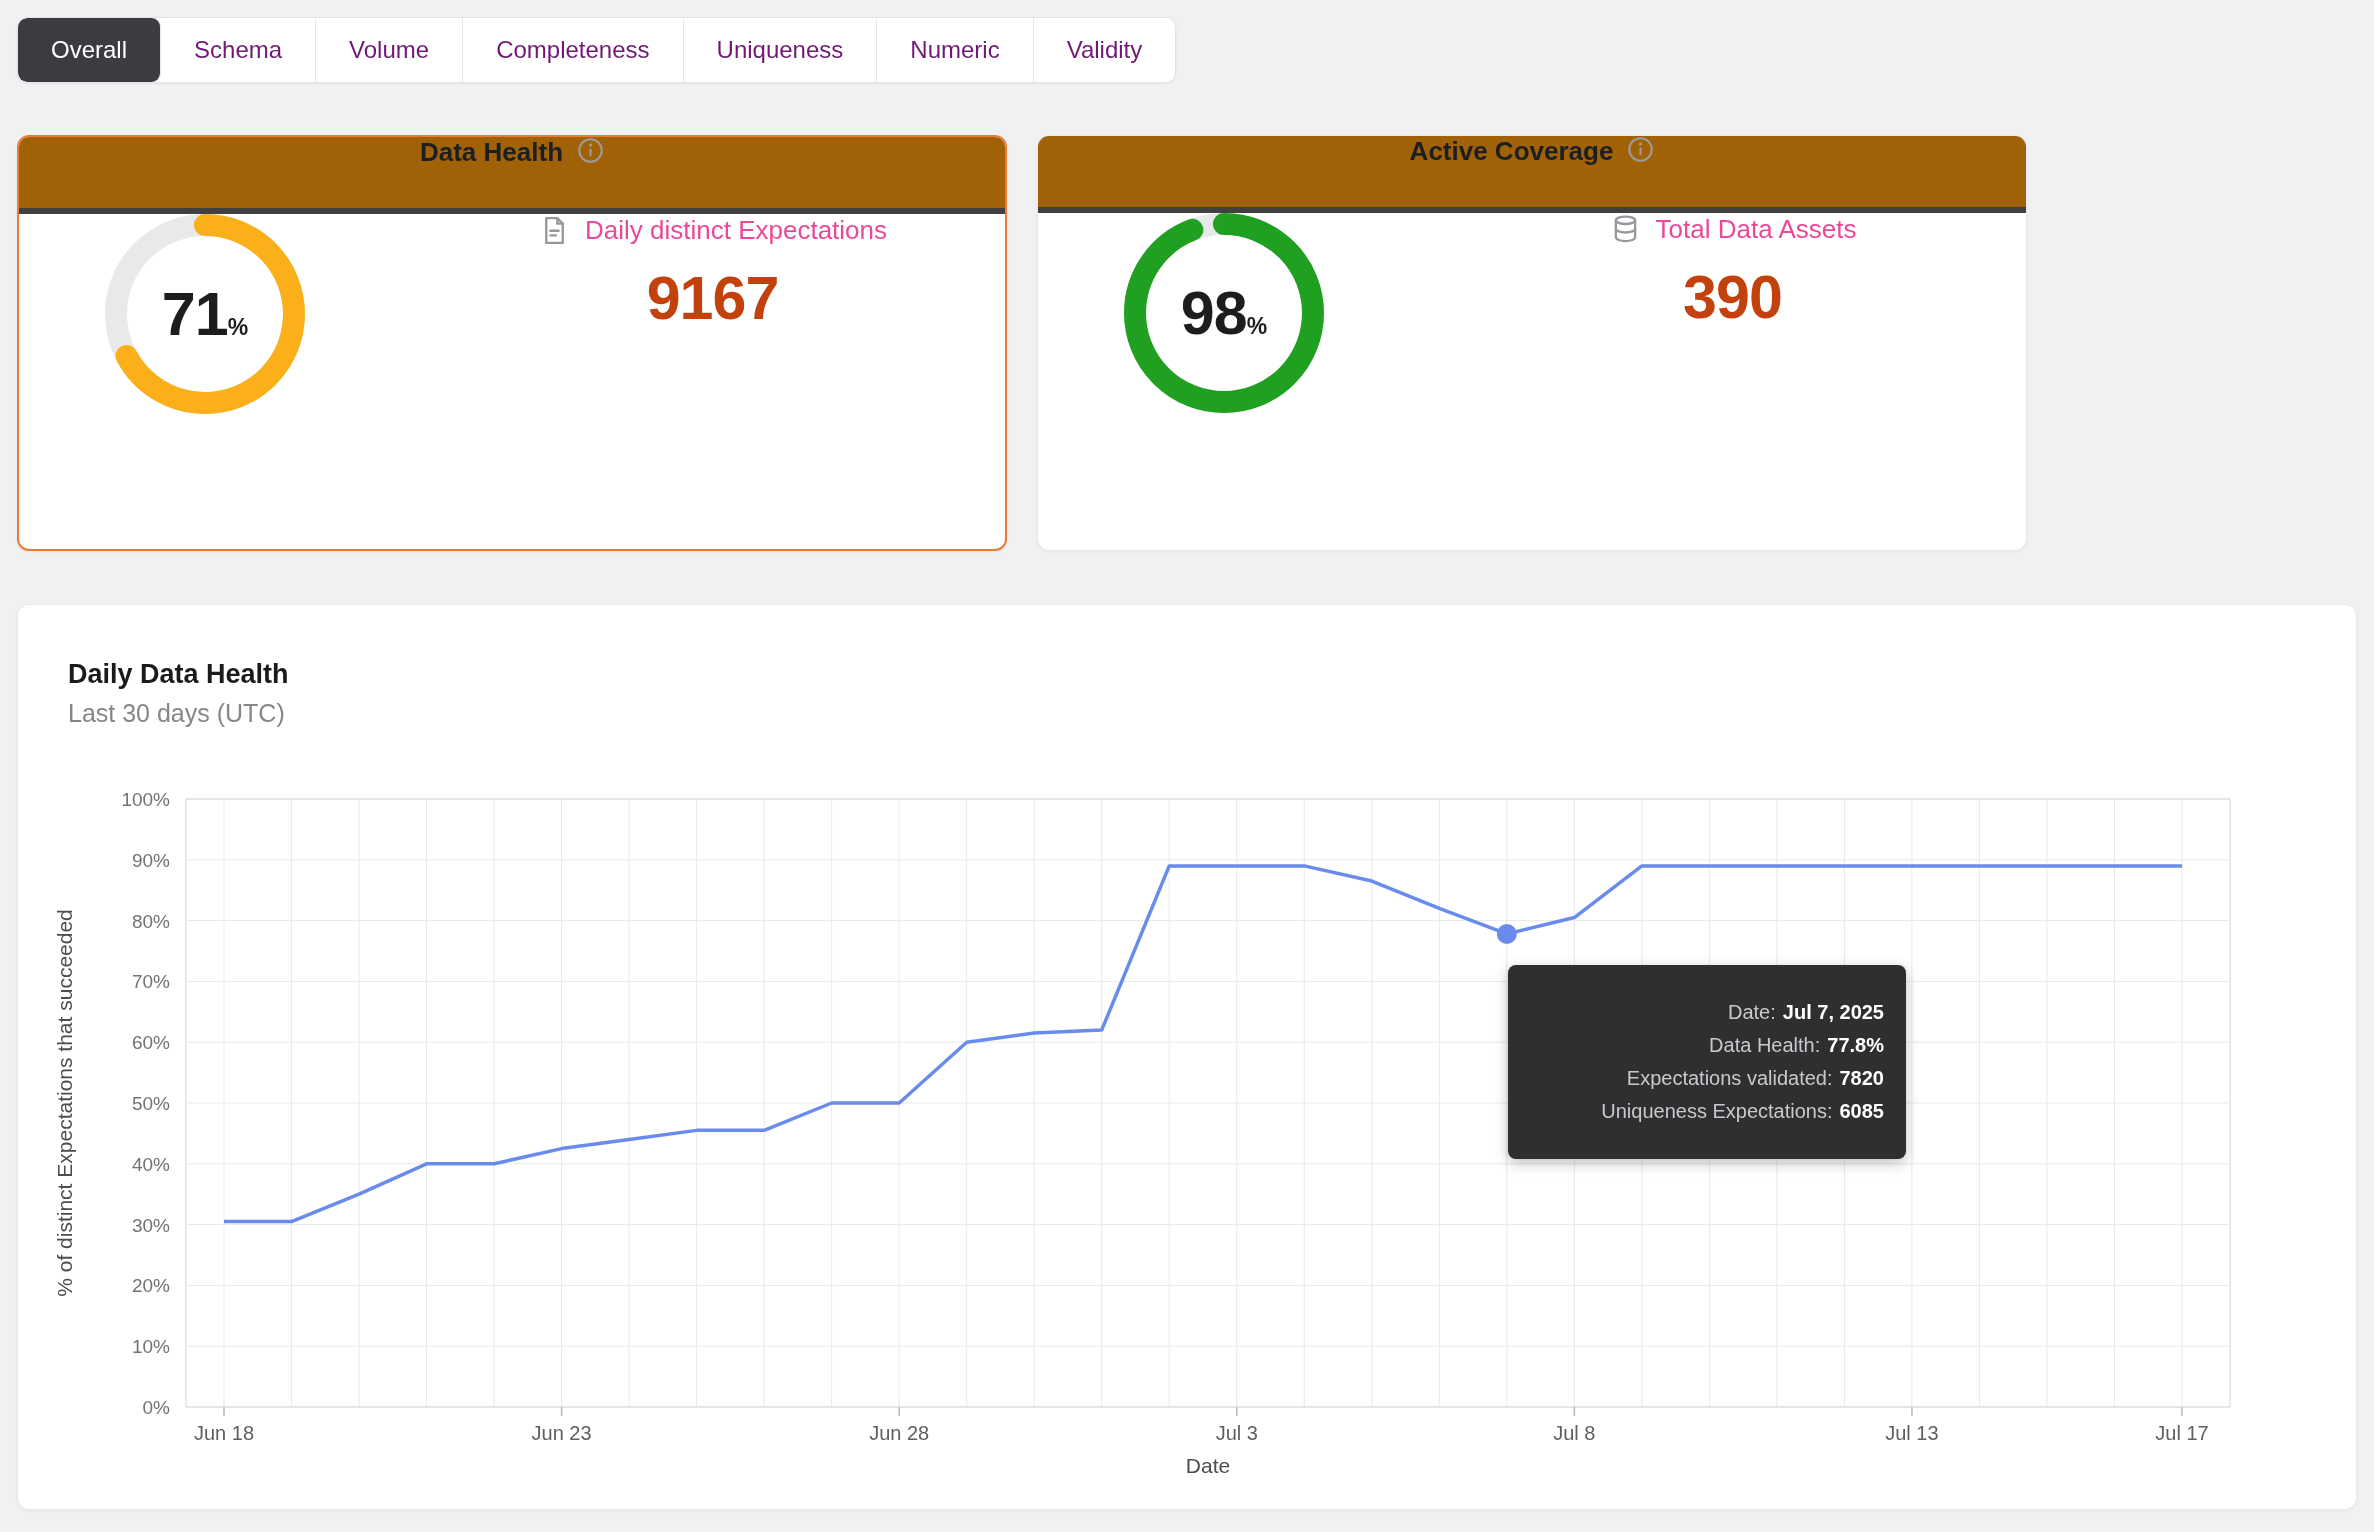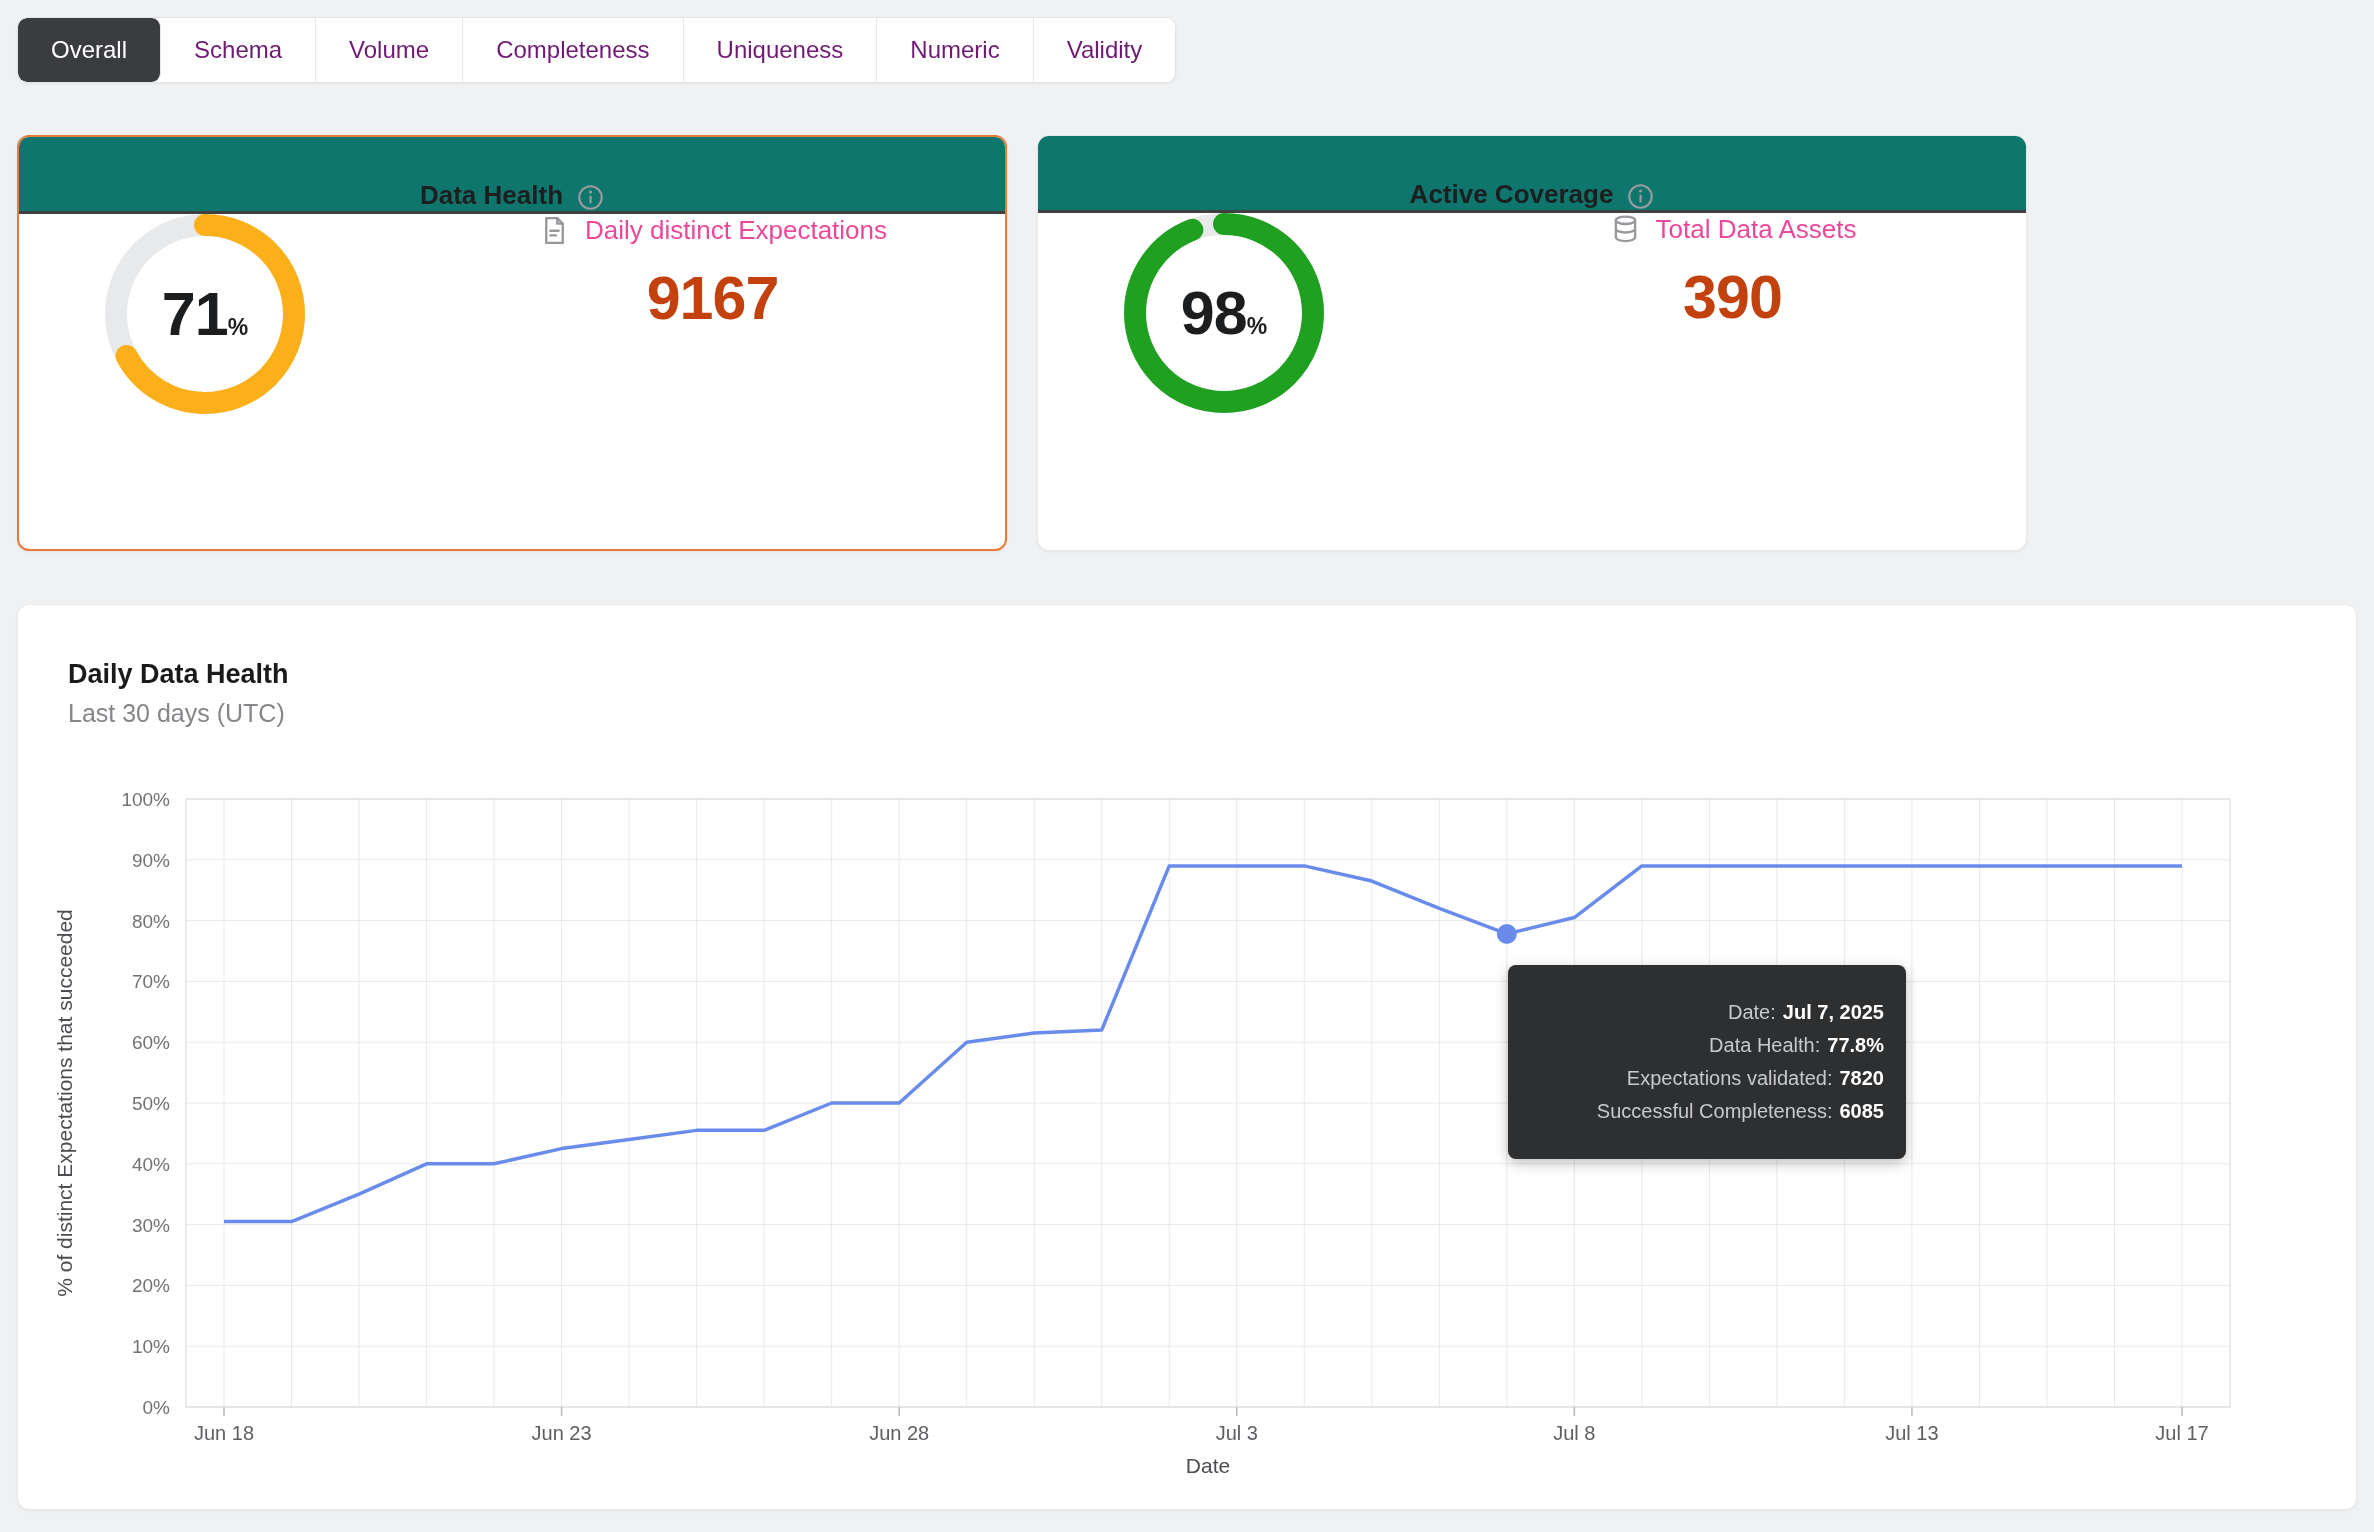--- a/index.html
+++ b/index.html
@@ -9,21 +9,21 @@
   
   .tab-bar{display:inline-flex;background:#fff;border:1px solid #e2e3e5;border-radius:10px;overflow:hidden;box-shadow:0 1px 3px rgba(0,0,0,.05);height:66px}
   .tab{font-family:inherit;font-size:24px;font-weight:500;color:#701a75;background:#fff;border:none;border-right:1px solid #e7e8ea;padding:0 33px;cursor:pointer;white-space:nowrap}
   .tab:last-child{border-right:none}
   .tab.selected{background:#3a3c3f;color:#fff;border-radius:9px}
 
   
   .cards{display:flex;gap:30px;margin-top:52px}
   .card{width:990px;height:416px;background:#fff;border:1px solid #e7e8ea;border-radius:12px;box-shadow:0 1px 3px rgba(0,0,0,.05);overflow:hidden;display:flex;flex-direction:column;cursor:pointer}
   .card.selected{border:2px solid #EC7A38}
-  .card-header{height:77px;background:#0f766e;border-bottom:3px solid #404040;display:flex;align-items:flex-end;justify-content:center;gap:14px;flex:none}
+  .card-header{height:77px;background:#a16207;border-bottom:6px solid #404040;display:flex;align-items:flex-start;justify-content:center;gap:14px;flex:none}
   .card-title{font-size:26px;font-weight:700;color:#1d1e20}
   .info-icon{width:27px;height:27px;color:#9b9c9f;cursor:pointer;display:inline-flex}
   .info-icon svg{width:100%;height:100%}
   .card-body{flex:1;display:flex;}
   .gauge{position:relative;width:200px;height:200px;margin-left:86px;flex:none}
   .gauge svg{display:block}
   .gauge circle{fill:none;stroke-width:22px}
   .gauge .track{stroke:#e8e9eb}
   .gauge .val{stroke-linecap:round}
   .gauge-label{position:absolute;inset:0;display:flex;align-items:center;justify-content:center}
@@ -238,18 +238,18 @@
       <text x="52" y="320" text-anchor="middle" class="axis-title" transform="rotate(-90 52 320)">% of distinct Expectations that succeeded</text>
       <text x="1188" y="690" text-anchor="middle" class="axis-title">Date</text>
       <polyline points="204,438.56 271.51724137931035,438.56 339.0344827586207,411.20000000000005 406.55172413793105,380.79999999999995 474.0689655172414,380.79999999999995 541.5862068965517,365.6 609.1034482758621,356.48 676.6206896551724,347.36 744.1379310344828,347.36 811.6551724137931,320 879.1724137931035,320 946.6896551724138,259.2 1014.2068965517242,250.07999999999998 1081.7241379310344,247.04000000000002 1149.2413793103449,82.88 1216.7586206896551,82.88 1284.2758620689656,82.88 1351.7931034482758,98.08000000000004 1419.3103448275863,125.44000000000005 1486.8275862068965,150.976 1554.344827586207,134.55999999999995 1621.8620689655172,82.88 1689.3793103448277,82.88 1756.896551724138,82.88 1824.4137931034484,82.88 1891.9310344827586,82.88 1959.448275862069,82.88 2026.9655172413793,82.88 2094.4827586206898,82.88 2162,82.88" fill="none" stroke="#698CEC" stroke-width="3.5" stroke-linejoin="round"></polyline>
       <circle cx="1486.8275862068965" cy="150.976" r="10" fill="#698CEC"></circle>
     </svg>
 
   <div class="tooltip">
     <div class="tt-row"><span>Date:</span><b>Jul 7, 2025</b></div>
     <div class="tt-row"><span>Data Health:</span><b>77.8%</b></div>
     <div class="tt-row"><span>Expectations validated:</span><b>7820</b></div>
-    <div class="tt-row"><span>Successful Completeness:</span><b>6085</b></div>
+    <div class="tt-row"><span>Uniqueness Expectations:</span><b>6085</b></div>
   </div>
 </div>
 
 
 
 
 </body></html>

